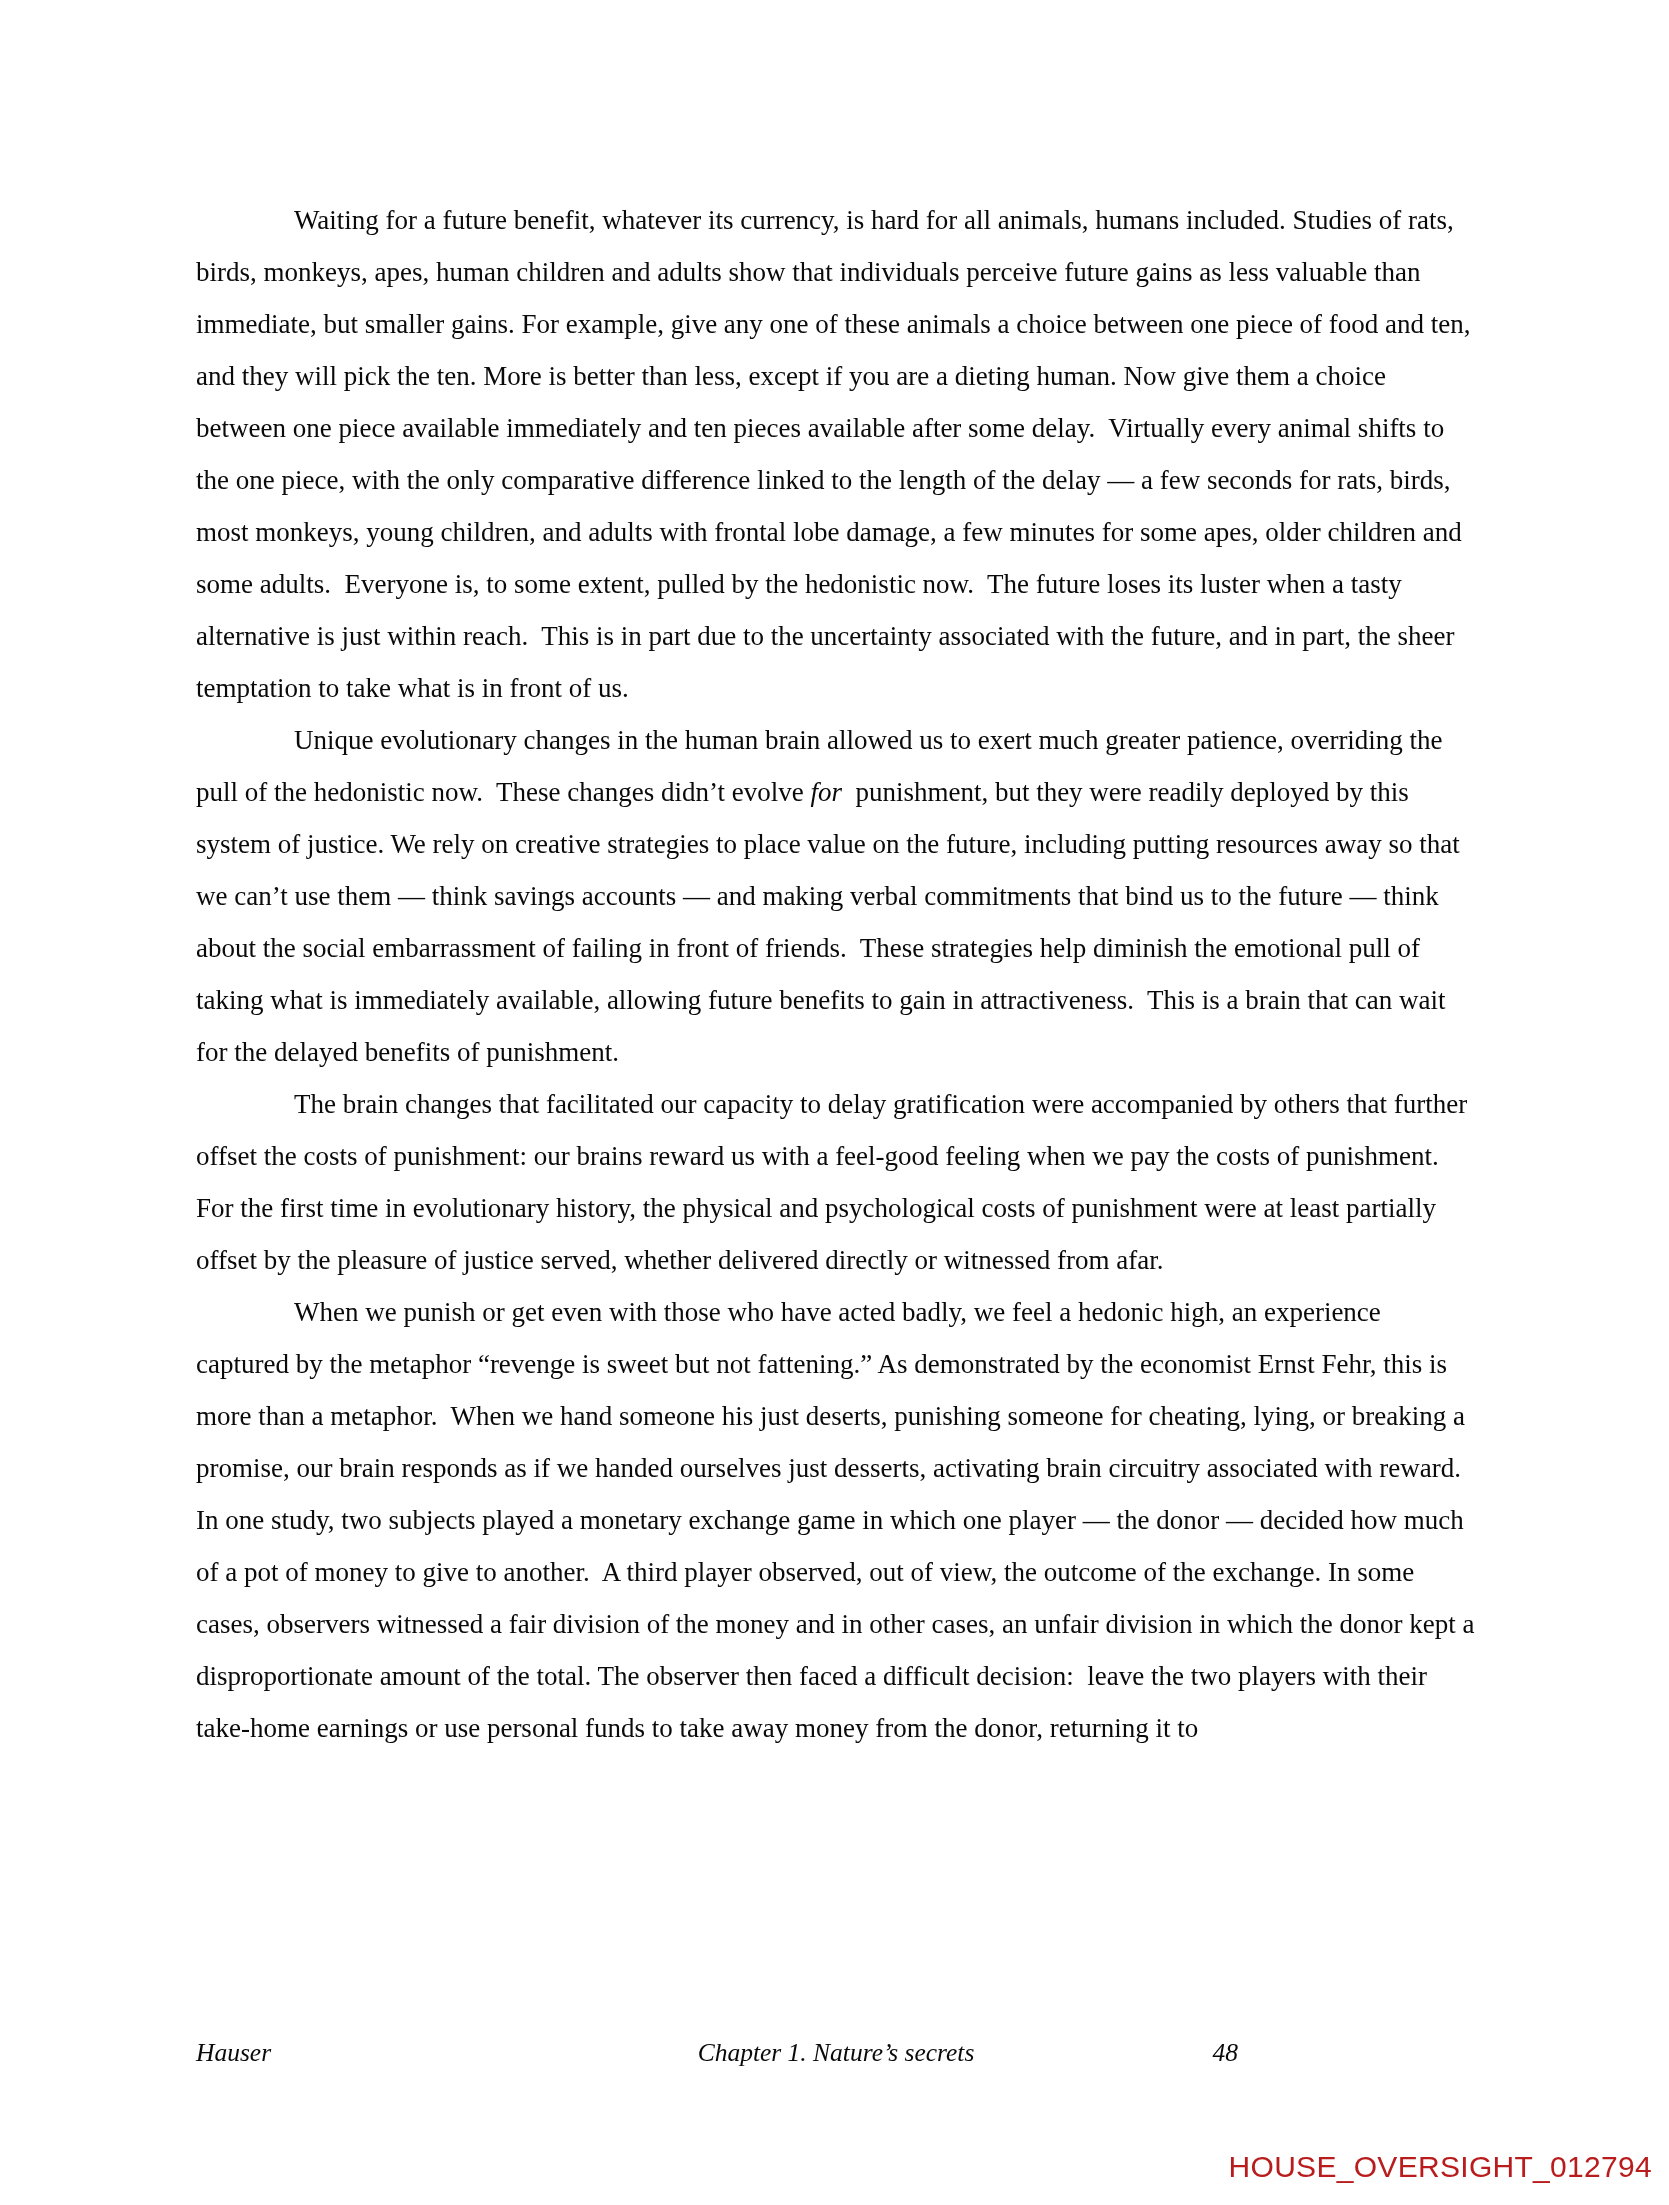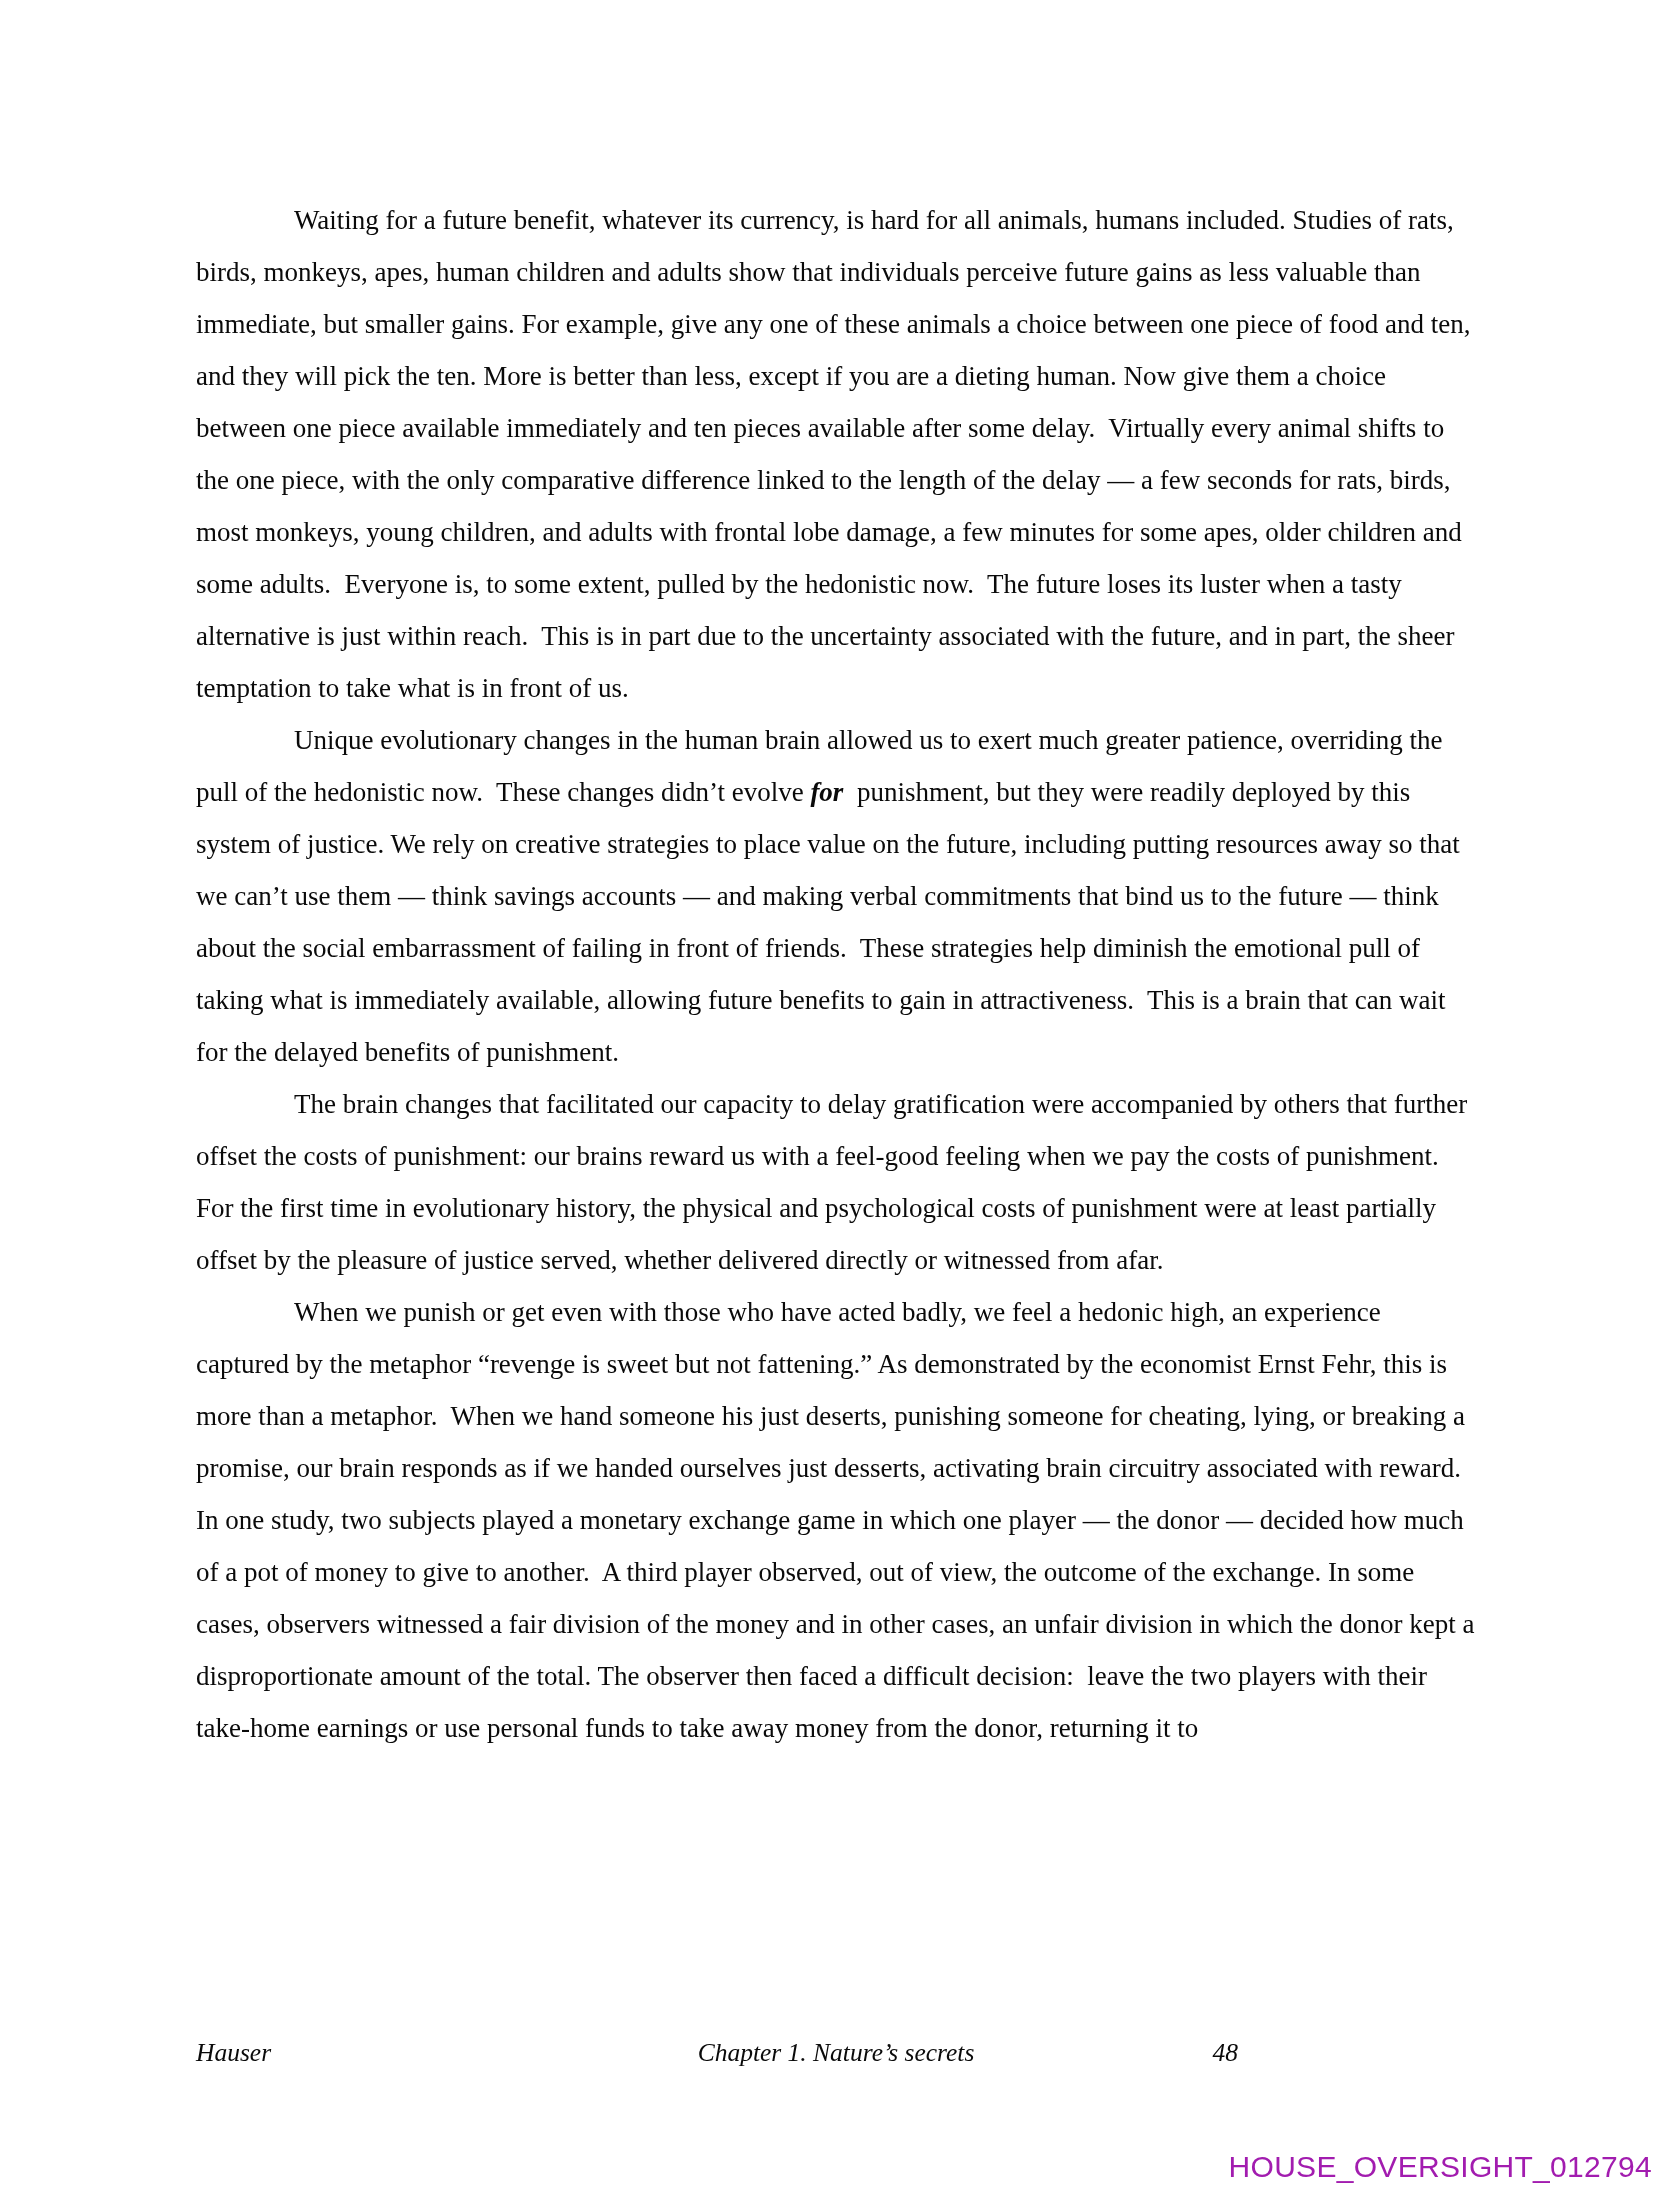--- a/index.html
+++ b/index.html
@@ -24,21 +24,21 @@
     width: 1280px;
   }
   .para {
     font-size: 27px;
     line-height: 52px;
     text-indent: 98px;
     white-space: pre-wrap;
     text-align: left;
     margin: 0;
   }
-  .para .italic { font-style: italic; font-weight: bold; }
+  .para .italic { font-style: italic; }
   .footer {
     position: absolute;
     left: 196px;
     width: 1280px;
     top: 2037px;
     display: grid;
     grid-template-columns: 1fr auto 1fr;
     align-items: baseline;
     font-style: italic;
     font-size: 25.5px;
@@ -46,21 +46,21 @@
   }
   .footer .f-left  { text-align: left; }
   .footer .f-mid   { text-align: right; }
   .footer .f-right { text-align: center; }
   .watermark {
     position: absolute;
     right: 17px;
     top: 2150px;
     font-family: "Liberation Sans", sans-serif;
     font-size: 30px;
-    color: #a21caf;
+    color: #b91c1c;
     letter-spacing: 0.3px;
   }
 </style>
 </head>
 <body>
 
 <div class="page">
 
   <div class="content">
       <p class="para"><span>Waiting for a future benefit, whatever its currency, is hard for all animals, humans included. Studies of rats, birds, monkeys, apes, human children and adults show that individuals perceive future gains as less valuable than immediate, but smaller gains. For example, give any one of these animals a choice between one piece of food and ten, and they will pick the ten. More is better than less, except if you are a dieting human. Now give them a choice between one piece available immediately and ten pieces available after some delay.  Virtually every animal shifts to the one piece, with the only comparative difference linked to the length of the delay — a few seconds for rats, birds, most monkeys, young children, and adults with frontal lobe damage, a few minutes for some apes, older children and some adults.  Everyone is, to some extent, pulled by the hedonistic now.  The future loses its luster when a tasty alternative is just within reach.  This is in part due to the uncertainty associated with the future, and in part, the sheer temptation to take what is in front of us.</span></p>

